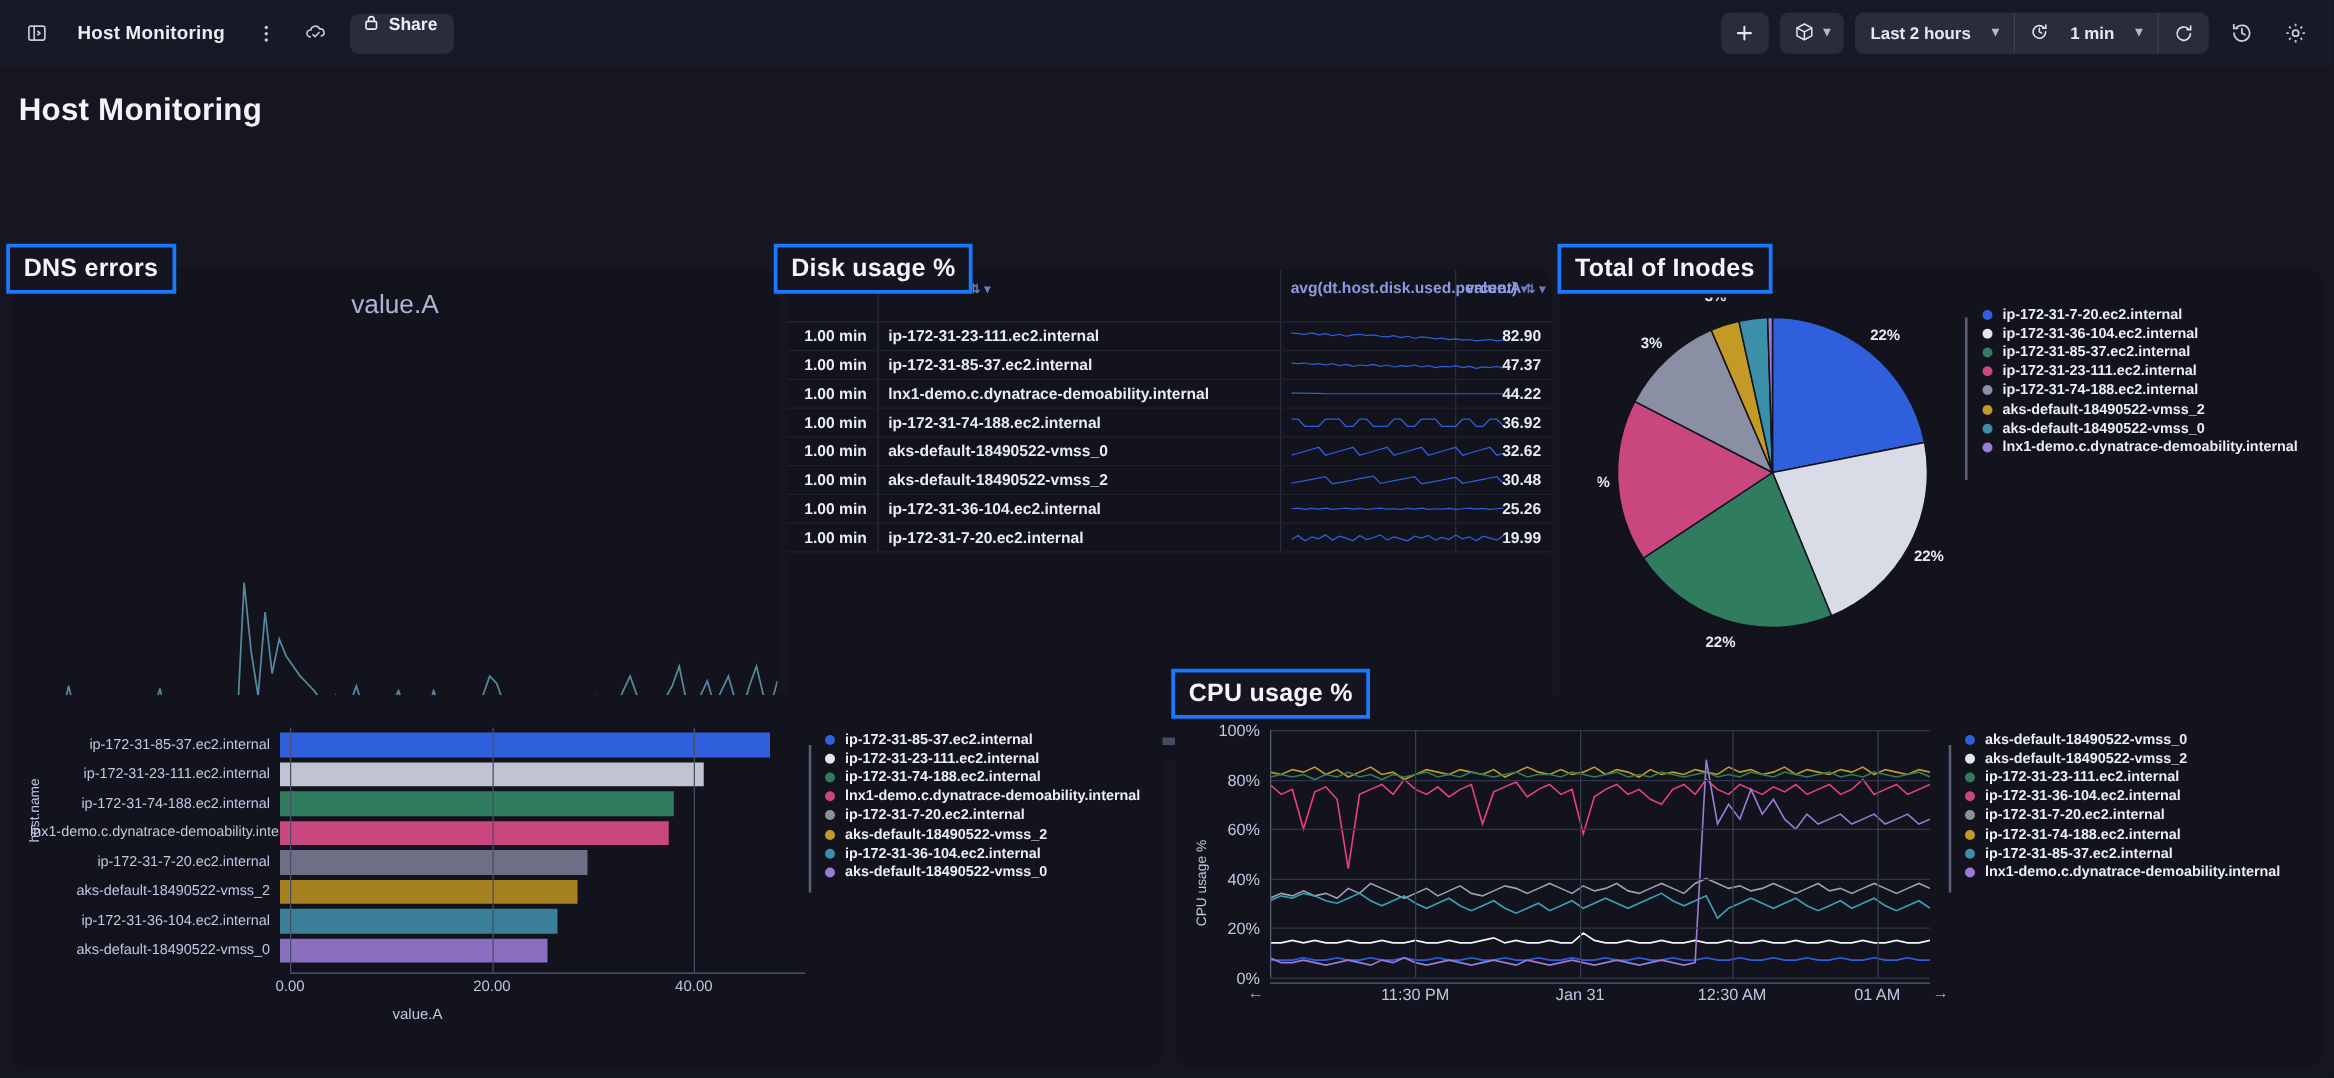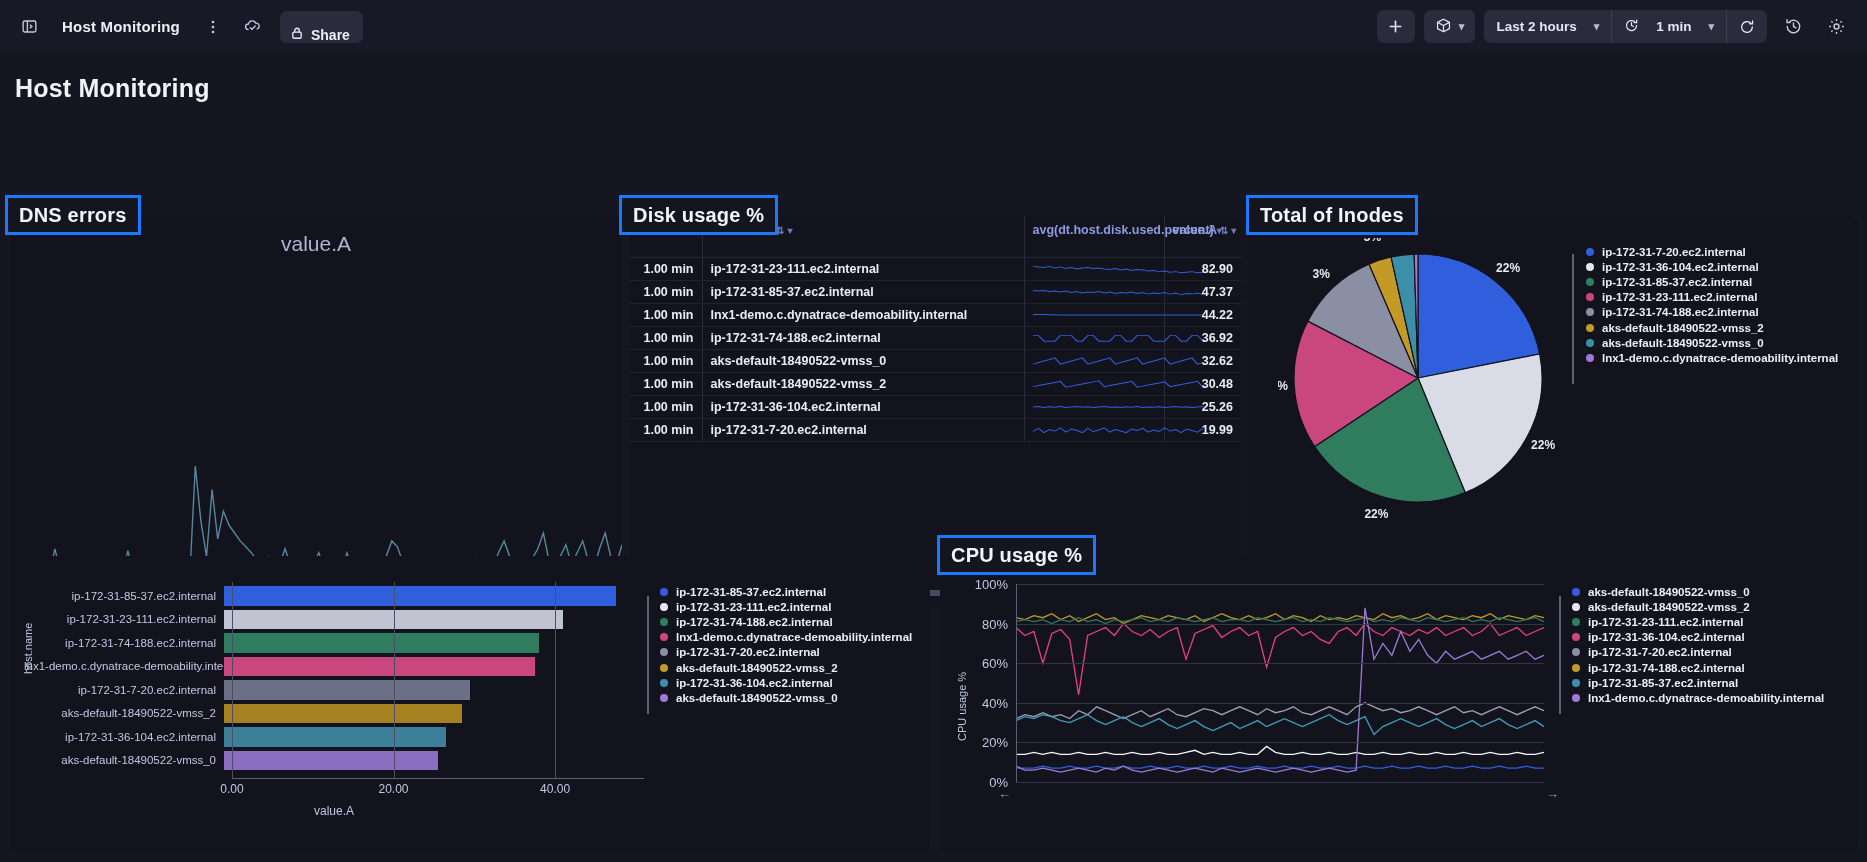--- a/index.html
+++ b/index.html
@@ -24,21 +24,21 @@
     color: #c6c9d8;
   }
   .tb-title {
     font-size: 15px; font-weight: bold; color: #eceef6;
     margin-left: 18px; letter-spacing: .2px;
   }
   .tb-kebab { margin-left: 18px; }
   .tb-cloud { margin-left: 10px; }
   .share-btn {
     margin-left: 12px; height: 32px;
-    display: flex; align-items: flex-end; gap: 7px;
+    display: flex; align-items: flex-start; gap: 7px;
     background: #2a2c3c; border-radius: 7px;
     padding: 0 13px 0 10px;
     font-size: 14px; font-weight: bold; color: #eceef6;
   }
   .tb-right {
     position: absolute; right: 14px; top: 0; height: 53px;
     display: flex; align-items: center; gap: 9px;
   }
   .pill {
     height: 33px; background: #2a2c3c; border-radius: 7px;
@@ -516,20 +516,31 @@
           <path d="M0.0 182.2 L8.9 186.1 L17.9 186.1 L26.8 184.1 L35.8 186.1 L44.7 188.1 L53.7 186.1 L62.6 184.1 L71.6 186.1 L80.5 188.1 L89.5 184.1 L98.4 186.1 L107.4 182.2 L116.3 186.1 L125.3 188.1 L134.2 186.1 L143.2 184.1 L152.1 186.1 L161.1 188.1 L170.0 186.1 L179.0 184.1 L187.9 186.1 L196.9 188.1 L205.8 184.1 L214.8 186.1 L223.7 188.1 L232.7 186.1 L241.6 184.1 L250.6 186.1 L259.5 188.1 L268.5 186.1 L277.4 184.1 L286.4 186.1 L295.3 188.1 L304.3 186.1 L313.2 184.1 L322.2 186.1 L331.1 188.1 L340.1 186.1 L349.0 23.8 L358.0 75.2 L366.9 59.4 L375.9 71.3 L384.8 47.5 L393.8 67.3 L402.7 55.4 L411.7 71.3 L420.6 79.2 L429.6 67.3 L438.5 75.2 L447.5 71.3 L456.4 67.3 L465.4 75.2 L474.3 71.3 L483.3 67.3 L492.2 75.2 L501.2 71.3 L510.1 67.3 L519.1 75.2 L528.0 71.3 " fill="none" stroke="#9b7bd4" stroke-width="1.3"></path>
         </svg>
     <div class="ygrid" style="top: 198px;"></div>
         <div class="ygrid" style="top: 158.4px;"></div>
         <div class="ygrid" style="top: 118.8px;"></div>
         <div class="ygrid" style="top: 79.2px;"></div>
         <div class="ygrid" style="top: 39.6px;"></div>
         <div class="ygrid" style="top: 0px;"></div>
         <div style="position: absolute; left: 0px; top: 0px; bottom: 0px; width: 1px; background: rgb(91, 96, 121);"></div>
       </div>
+    <div id="cpu-xticks" style="position:absolute;left:76px;top:230px;width:528px;height:20px;">
+        <div class="tick" style="left: 116.16px; top: 2px; transform: translateX(-50%); position: absolute;">11:30 PM</div>
+        <div style="position: absolute; left: 116.16px; top: -202px; height: 198px; width: 1px; background: rgb(58, 61, 82);"></div>
+        <div class="tick" style="left: 248.16px; top: 2px; transform: translateX(-50%); position: absolute;">Jan 31</div>
+        <div style="position: absolute; left: 248.16px; top: -202px; height: 198px; width: 1px; background: rgb(58, 61, 82);"></div>
+        <div class="tick" style="left: 369.6px; top: 2px; transform: translateX(-50%); position: absolute;">12:30 AM</div>
+        <div style="position: absolute; left: 369.6px; top: -202px; height: 198px; width: 1px; background: rgb(58, 61, 82);"></div>
+        <div class="tick" style="left: 485.76px; top: 2px; transform: translateX(-50%); position: absolute;">01 AM</div>
+        <div style="position: absolute; left: 485.76px; top: -202px; height: 198px; width: 1px; background: rgb(58, 61, 82);"></div>
+        <div style="position: absolute; left: 0px; right: 0px; top: 0px; height: 1px; background: rgb(91, 96, 121);"></div>
+      </div>
     <div style="position:absolute;left:58px;top:230px;font-size:13px;color:#9aa0bb;">←</div>
     <div style="position:absolute;left:606px;top:230px;font-size:13px;color:#9aa0bb;">→</div>
     <div class="lg-rail" style="left:619px; top:40px; height:118px;"></div>
     <div class="legend" id="cpu-legend" style="position:absolute;left:632px;top:28px;">
         <div class="lg-item">
           <span class="lg-dot" style="background: rgb(47, 95, 220);"></span>
           <span>aks-default-18490522-vmss_0</span>
         </div>
         <div class="lg-item">
           <span class="lg-dot" style="background: rgb(227, 229, 239);"></span>

